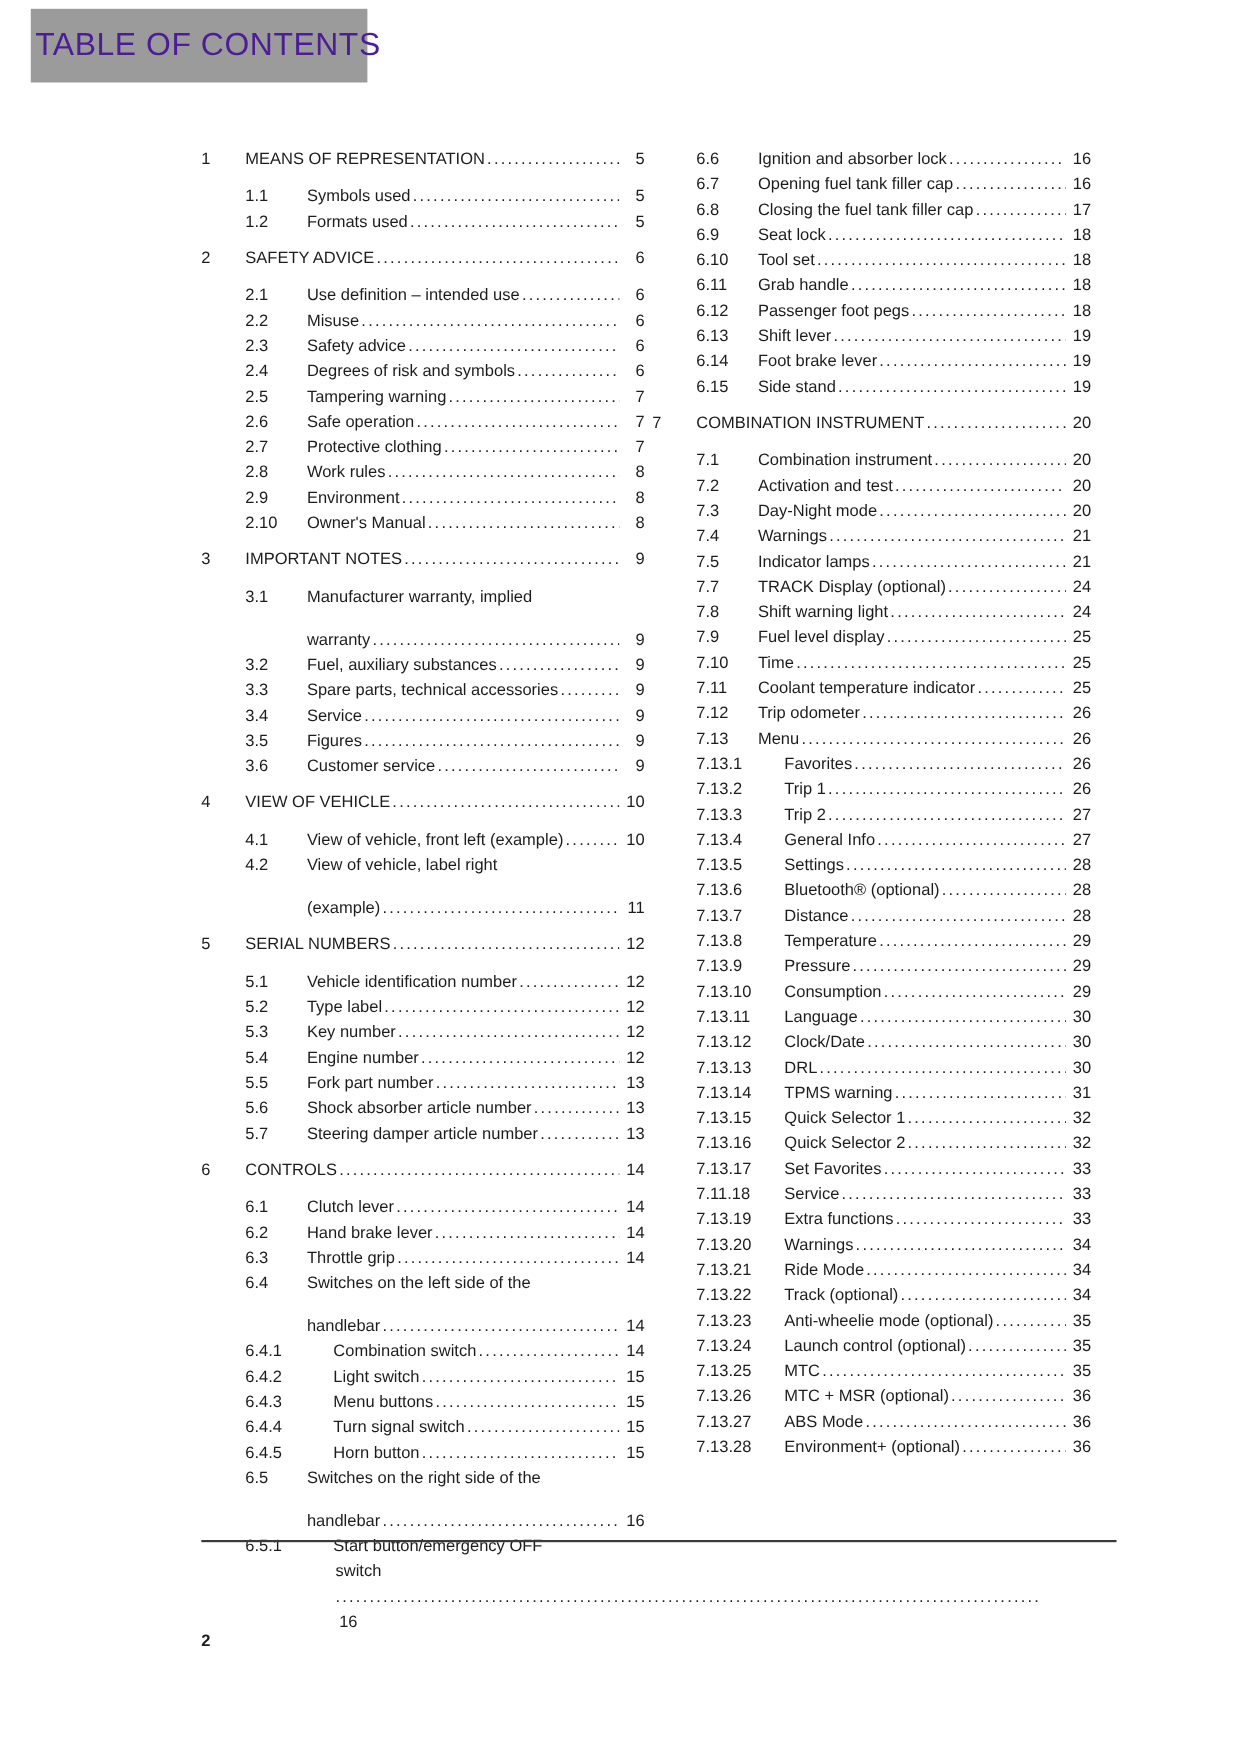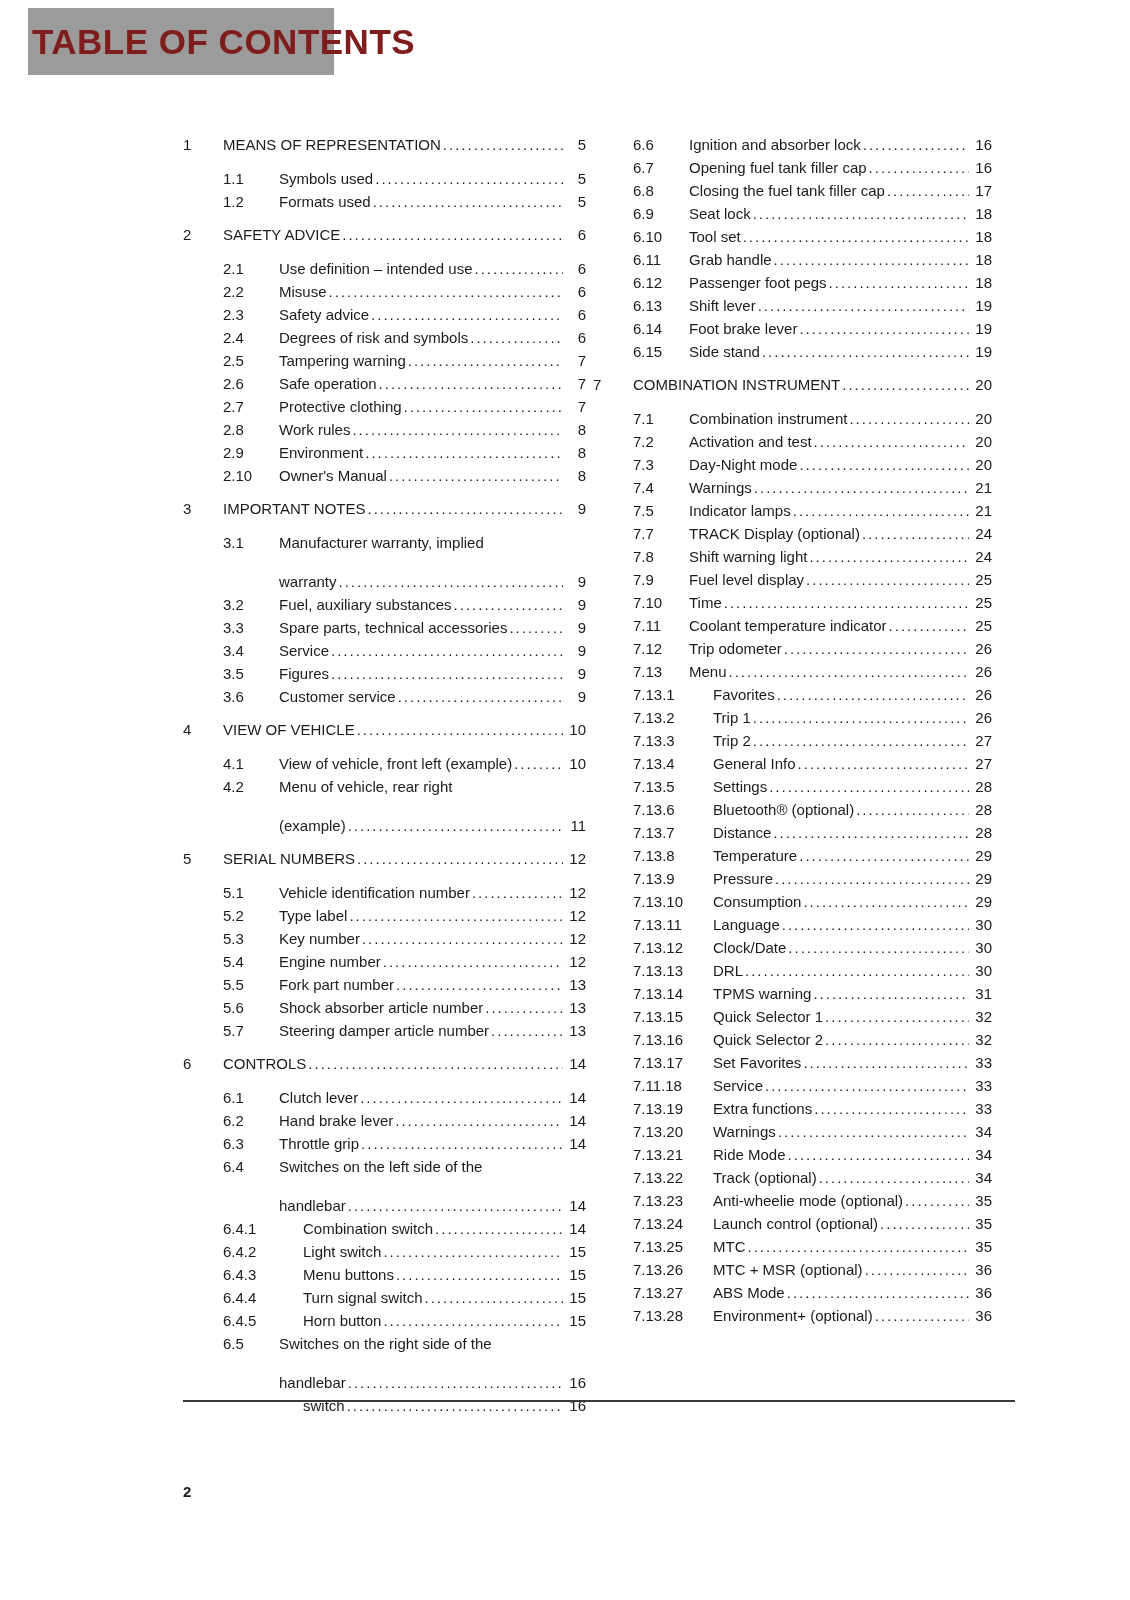--- a/index.html
+++ b/index.html
@@ -20,23 +20,23 @@
     left: 28px;
     top: 8px;
     width: 306px;
     height: 67px;
     background: var(--header-bg, #9b9b9b);
     display: flex;
     align-items: center;
     padding-left: 4px;
   }
   .header-box h1 {
-    font-size: 35px;
-    font-weight: bold;
-    color: #7f1d1d;
+    font-size: 29px;
+    font-weight: normal;
+    color: #4c1d95;
     letter-spacing: 0.5px;
     white-space: nowrap;
   }
 
   .col {
     position: absolute;
     top: 133px;
     font-size: 15px;
     line-height: 23px;
     color: var(--text-color, #1c1c1c);
@@ -52,21 +52,21 @@
   .entry-line {
     display: flex;
     align-items: baseline;
     line-height: 23px;
   }
   .num { flex: none; white-space: nowrap; }
   .l1 .num { width: 40px; }
   .l2 .num { width: 56px; }
   .l3 .num { width: 80px; }
   .l2 .entry-line.cont { padding-left: 56px; margin-top: 16px; }
-  .l3 .entry-line.cont { padding-left: 80px; }
+  .l3 .entry-line.cont { padding-left: 80px; flex-direction: column; }
 
   .title { white-space: nowrap; flex: none; }
 
   .leader {
     flex: 1 1 auto;
     min-width: 10px;
     overflow: hidden;
     white-space: nowrap;
     margin: 0 3px 0 2px;
   }
@@ -292,21 +292,21 @@
         <div class="entry-line">
           <span class="num">4.1</span>
           <span class="title">View of vehicle, front left (example)</span>
           <span class="leader"></span>
           <span class="pg">10</span>
         </div>
       </div>
       <div class="entry l2">
         <div class="entry-line">
           <span class="num">4.2</span>
-          <span class="title">Menu of vehicle, rear right</span>
+          <span class="title">View of vehicle, label right</span>
         </div>
         <div class="entry-line cont">
           <span class="title">(example)</span>
           <span class="leader"></span>
           <span class="pg">11</span>
         </div>
       </div>
       <div class="entry l1">
         <div class="entry-line">
           <span class="num">5</span>
@@ -459,20 +459,24 @@
           <span class="num">6.5</span>
           <span class="title">Switches on the right side of the</span>
         </div>
         <div class="entry-line cont">
           <span class="title">handlebar</span>
           <span class="leader"></span>
           <span class="pg">16</span>
         </div>
       </div>
       <div class="entry l3">
+        <div class="entry-line">
+          <span class="num">6.5.1</span>
+          <span class="title">Start button/emergency OFF</span>
+        </div>
         <div class="entry-line cont">
           <span class="title">switch</span>
           <span class="leader"></span>
           <span class="pg">16</span>
         </div>
       </div>
     </div>
   <div class="col col-right">
       <div class="entry l2">
         <div class="entry-line">

